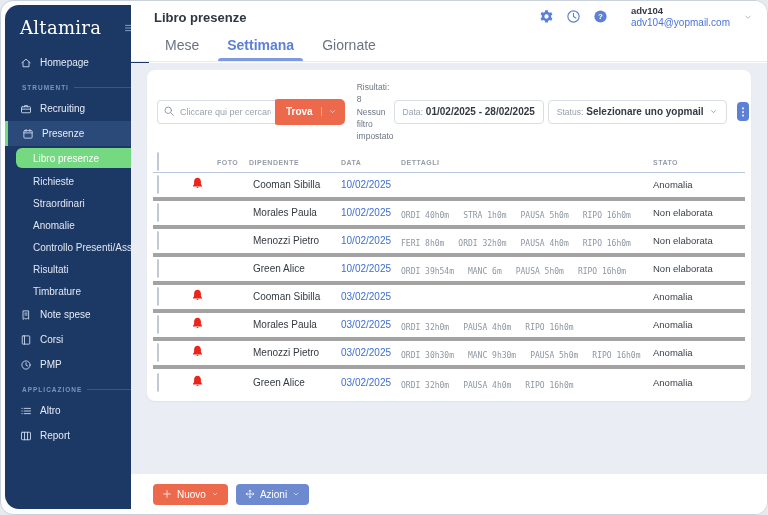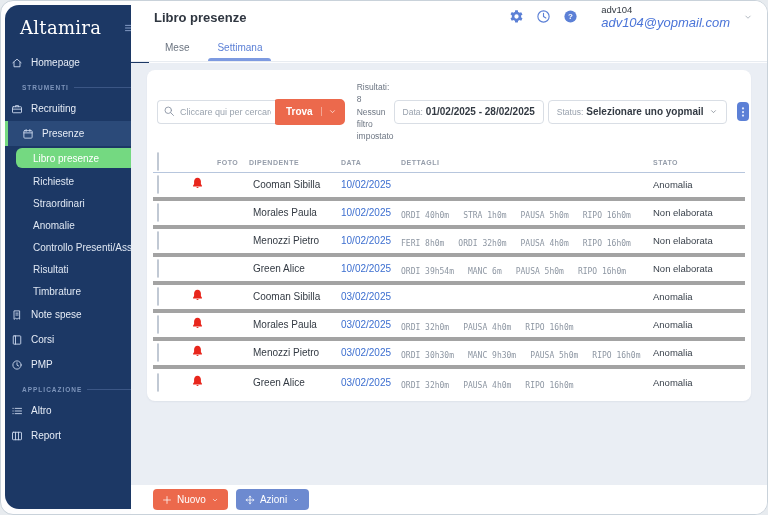--- a/index.html
+++ b/index.html
@@ -7,44 +7,44 @@
   .window { position:relative; width:768px; height:515px; background:#fdfdfe; border-radius:13px; overflow:hidden; border:1px solid #c9d2da; }
 
   
   .sidebar { position:absolute; left:4px; top:4px; bottom:5px; width:144px; background:#1c3865; border-radius:14px; overflow:hidden; color:#e6ecf6; }
   .side-logo { display:flex; align-items:center; justify-content:space-between; padding:12px 12px 8px 15px; }
   .logo-text { font-family:"DejaVu Serif", serif; font-size:18px; color:#fff; letter-spacing:.3px; }
   .menu-btn { width:14px; height:12px; color:#8fa6cf; }
   .icon { display:inline-flex; }
   .icon svg { width:100%; height:100%; display:block; }
   .nav { padding-top:4px; }
-  .nav-item { height:25px; display:flex; align-items:center; gap:8px; padding:0 9px 0 6px; font-size:10px; color:#e6ecf6; cursor:pointer; }
+  .nav-item { height:25px; display:flex; align-items:center; gap:8px; padding:0 9px 0 15px; font-size:10px; color:#e6ecf6; cursor:pointer; }
   .nav-item .nicon { width:12px; height:12px; color:#cdd9ee; flex:0 0 auto; }
   .nav-item .chev { width:9px; height:9px; margin-left:auto; color:#9fb2d4; }
   .nav-item.expanded { background:#2b4a79; border-left:3px solid #74d981; padding-left:14px; }
   .nav-section { display:flex; align-items:center; gap:5px; padding:9px 12px 5px 17px; color:#7e95bb; font-size:6.5px; letter-spacing:1px; font-weight:bold; }
   .nav-section .line { flex:1; height:1px; background:#3b5685; }
   .nav-sub { height:22px; display:flex; align-items:center; padding-left:28px; font-size:10px; color:#dfe7f3; cursor:pointer; }
   .nav-sub.active { background:#74d981; color:#fff; border-radius:6px; margin:2px 12px 2px 11px; padding-left:17px; height:20px; }
 
   
   .main { position:absolute; left:130px; top:0; right:0; bottom:0; }
   .topbar { height:32px; background:#fff; display:flex; align-items:center; padding:0 14px 0 23px; }
   .page-title { font-size:13px; font-weight:bold; color:#2f3640; }
   .topbar-right { margin-left:auto; display:flex; align-items:center; gap:12px; }
   .tb-icon { width:15px; height:15px; color:#5c80d6; cursor:pointer; }
   .userbox { display:flex; align-items:center; gap:7px; margin-left:4px; cursor:pointer; }
   .user-texts { line-height:1.2; }
-  .user-name { font-size:9.5px; font-weight:normal; color:#333a43; }
-  .user-email { font-size:13px; color:#4a74d8;font-style:italic; }
+  .user-name { font-size:9.5px; font-weight:bold; color:#333a43; }
+  .user-email { font-size:10px; color:#4a74d8; }
   .user-chev { width:10px; height:10px; color:#9aa3ae; margin-left:6px; }
 
   .tabsbar { height:29px; background:#fff; display:flex; align-items:flex-end; padding-left:23px; gap:6px; border-bottom:1px solid #e8ecf1; }
-  .tab { padding:6px 11px 8px; font-size:10px; color:#6b7480; cursor:pointer; position:relative; }
-  .tab.active { color:#5c80d6; font-weight:normal; }
+  .tab { padding:6px 11px 8px; font-size:14px; color:#6b7480; cursor:pointer; position:relative; }
+  .tab.active { color:#5c80d6; font-weight:bold; }
   .tab.active::after { content:""; position:absolute; left:2px; right:2px; bottom:0; height:3px; border-radius:3px 3px 0 0; background:#7d9ae0; }
 
   .content { position:absolute; top:62px; left:0; right:0; bottom:29px; background:#eaeef4; }
   .card { position:absolute; left:16px; right:16px; top:7px; background:#fff; border-radius:8px; padding:9px 6px 4px; box-shadow:0 1px 2px rgba(30,50,90,.06); }
 
   
   .filter-row { display:flex; align-items:center; padding:2px 4px 10px 4px; }
   .search-group { display:flex; align-items:center; }
   .search-box { position:relative; }
   .search-input { width:118px; height:24px; border:1px solid #d9dee5; border-right:none; border-radius:4px 0 0 4px; padding:0 4px 0 22px; font-size:9px; color:#333; font-family:"Liberation Sans",sans-serif; outline:none; }
@@ -74,21 +74,21 @@
   .avatar .hair { position:absolute; top:4%; left:21%; width:58%; height:52%; border-radius:50%; }
   .avatar .face { position:absolute; top:20%; left:33%; width:34%; height:38%; border-radius:50%; }
   .avatar .bodyy { position:absolute; bottom:-14%; left:11%; width:78%; height:46%; border-radius:50% 50% 0 0; }
   .cell-name { font-size:10px; color:#333a43; padding-left:4px; }
   .cell-date { font-size:10px; color:#3d6fd0; cursor:pointer; }
   .cell-details { white-space:nowrap; overflow:hidden; }
   .detail { font-family:"DejaVu Sans Mono", monospace; font-size:8px; color:#8d96a2; margin-right:14px; }
   .cell-status { font-size:9.5px; color:#3a424c; }
 
   
-  .footer { position:absolute; left:0; right:0; bottom:0; height:29px; background:#fff; display:flex; align-items:center; gap:8px; padding-left:22px; }
+  .footer { position:absolute; left:0; right:0; bottom:0; height:40px; background:#fff; display:flex; align-items:center; gap:8px; padding-left:22px; }
   .f-btn { height:21px; border:none; border-radius:4px; color:#fff; font-size:10px; display:flex; align-items:center; gap:5px; padding:0 9px; cursor:pointer; font-family:"Liberation Sans",sans-serif; }
   .f-btn .bicon { width:10px; height:10px; }
   .f-btn .chev { width:8px; height:8px; }
   .btn-new { background:#ec694c; }
   .btn-actions { background:#6d8ad0; }
 </style>
 </head>
 <body>
 
 <div class="window">
@@ -310,20 +310,21 @@
                 </g>
               </svg>
             </span>
         </div>
       </div>
     </div>
 
     <div class="tabsbar" id="tabsbar">
         <div class="tab">Mese</div>
         <div class="tab active">Settimana</div>
+        <div class="tab">Giornate</div>
       </div>
 
     <div class="content">
       <div class="card">
 
         <div class="filter-row">
           <div class="search-group">
             <span class="search-box">
               <span class="icon search-icon" id="ic-search">
                   <svg viewBox="0 0 16 16">

